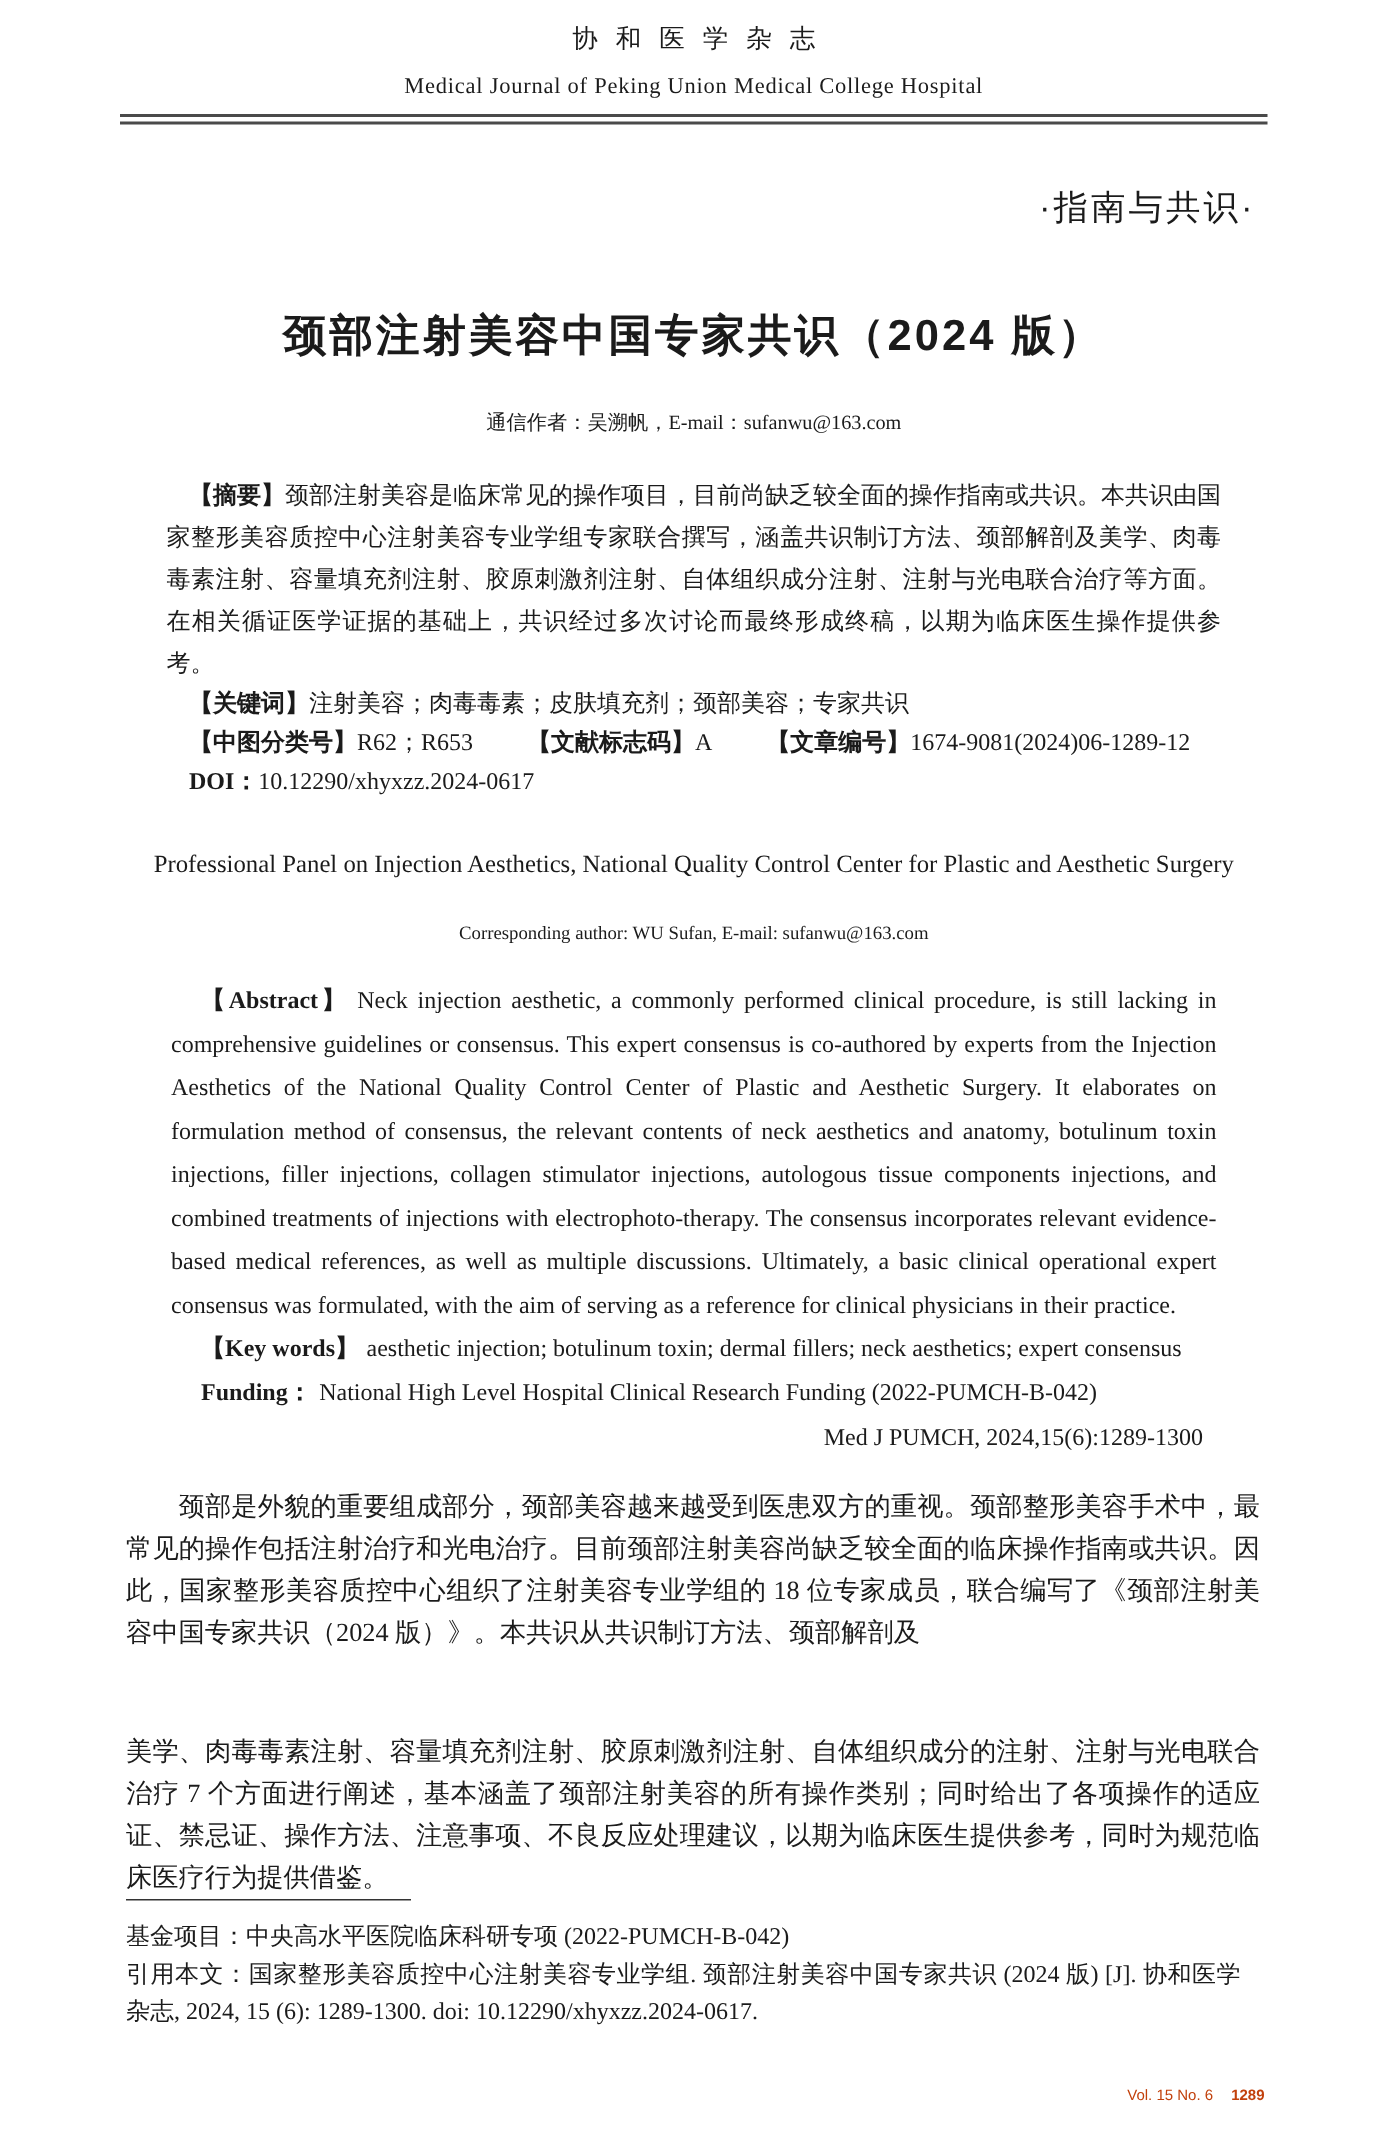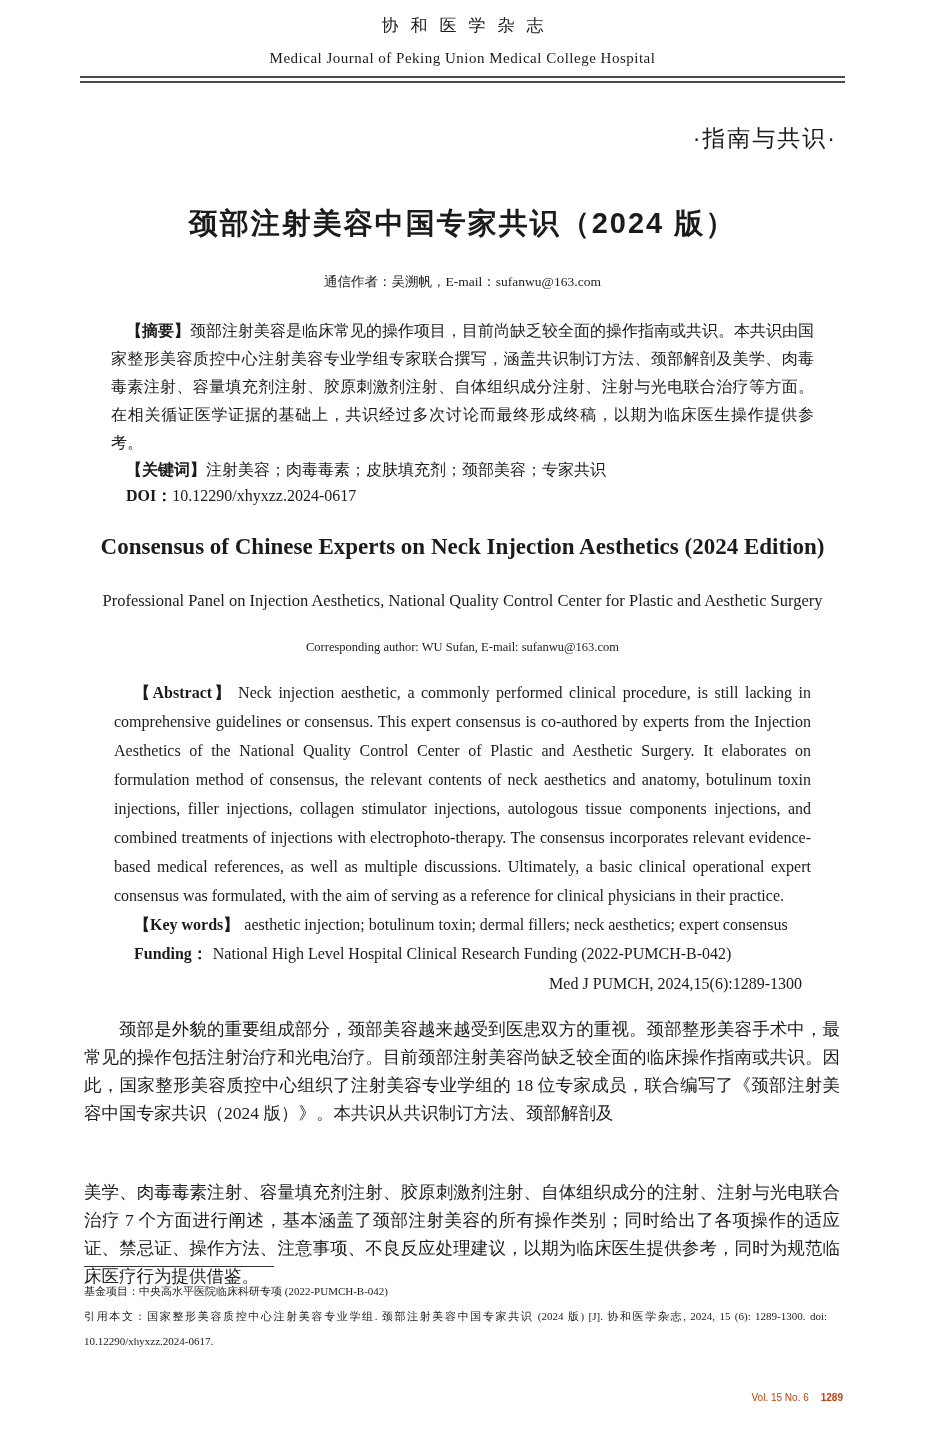--- a/index.html
+++ b/index.html
@@ -43,21 +43,21 @@
   .abs-en .lbl-serif,.abs-en-row .lbl-serif{margin-right:5px;}
 
   .medj{margin:1px 55px 0 0;text-align:right;font-size:16px;line-height:29px;}
 
   .body-cols{margin:17px 17px 0 16px;display:flex;gap:51px;flex-direction:column;}
   .col{flex:1;margin:0;font-size:17.5px;line-height:28px;text-align:justify;}
   .col.indent{text-indent:2em;}
 
   .footnote{position:absolute;left:16px;right:17px;top:1266px;}
   .fn-rule{width:190px;height:0;border-top:1.5px solid #333;}
-  .fn-line{margin:12px 13px 0 0;font-size:11px;line-height:25px;text-align:justify;}
+  .fn-line{margin:12px 13px 0 0;font-size:16px;line-height:25px;text-align:justify;}
   .fn-line + .fn-line{margin-top:0;}
 
   .page-footer{position:absolute;right:14px;top:1392px;font-size:10px;
     font-family:"Liberation Sans","DejaVu Sans",sans-serif;color:#c2410c;}
   .page-footer .pg{font-weight:700;margin-left:10px;}
   .page-footer .vol{margin-right:2px;}
 </style>
 </head>
 <body>
 
@@ -73,24 +73,24 @@
 
   <h1 class="title hei">颈部注射美容中国专家共识（2024 版）</h1>
 
 
   <div class="corr">通信作者：吴溯帆，E-mail：sufanwu@163.com</div>
 
   <p class="abs-cn"><span class="lbl-hei">【摘要】</span><span>颈部注射美容是临床常见的操作项目，目前尚缺乏较全面的操作指南或共识。本共识由国家整形美容质控中心注射美容专业学组专家联合撰写，涵盖共识制订方法、颈部解剖及美学、肉毒毒素注射、容量填充剂注射、胶原刺激剂注射、自体组织成分注射、注射与光电联合治疗等方面。在相关循证医学证据的基础上，共识经过多次讨论而最终形成终稿，以期为临床医生操作提供参考。</span></p>
 
   <p class="meta-row"><span class="lbl-hei">【关键词】</span><span>注射美容；肉毒毒素；皮肤填充剂；颈部美容；专家共识</span></p>
 
+  <p class="meta-row"><span class="lbl-hei">【中图分类号】</span><span class="gap">R62；R653</span><span class="lbl-hei">【文献标志码】</span><span class="gap">A</span><span class="lbl-hei">【文章编号】</span><span>1674-9081(2024)06-1289-12</span></p>
 
   <p class="meta-row"><span class="lbl-serif">DOI：</span><span>10.12290/xhyxzz.2024-0617</span></p>
 
-  <h2 class="title-en">Consensus of Chinese Experts on Neck Injection Aesthetics (2024 Edition)</h2>
 
   <div class="authors-en">Professional Panel on Injection Aesthetics, National Quality Control Center for Plastic and Aesthetic Surgery</div>
 
   <div class="corr-en">Corresponding author: WU Sufan, E-mail: sufanwu@163.com</div>
 
   <p class="abs-en"><span class="lbl-serif">【Abstract】</span><span>Neck injection aesthetic, a commonly performed clinical procedure, is still lacking in comprehensive guidelines or consensus. This expert consensus is co-authored by experts from the Injection Aesthetics of the National Quality Control Center of Plastic and Aesthetic Surgery. It elaborates on formulation method of consensus, the relevant contents of neck aesthetics and anatomy, botulinum toxin injections, filler injections, collagen stimulator injections, autologous tissue components injections, and combined treatments of injections with electrophoto-therapy. The consensus incorporates relevant evidence-based medical references, as well as multiple discussions. Ultimately, a basic clinical operational expert consensus was formulated, with the aim of serving as a reference for clinical physicians in their practice.</span></p>
 
   <p class="abs-en-row"><span class="lbl-serif">【Key words】</span><span>aesthetic injection; botulinum toxin; dermal fillers; neck aesthetics; expert consensus</span></p>
 
   <p class="abs-en-row"><span class="lbl-serif">Funding：</span><span>National High Level Hospital Clinical Research Funding (2022-PUMCH-B-042)</span></p>

